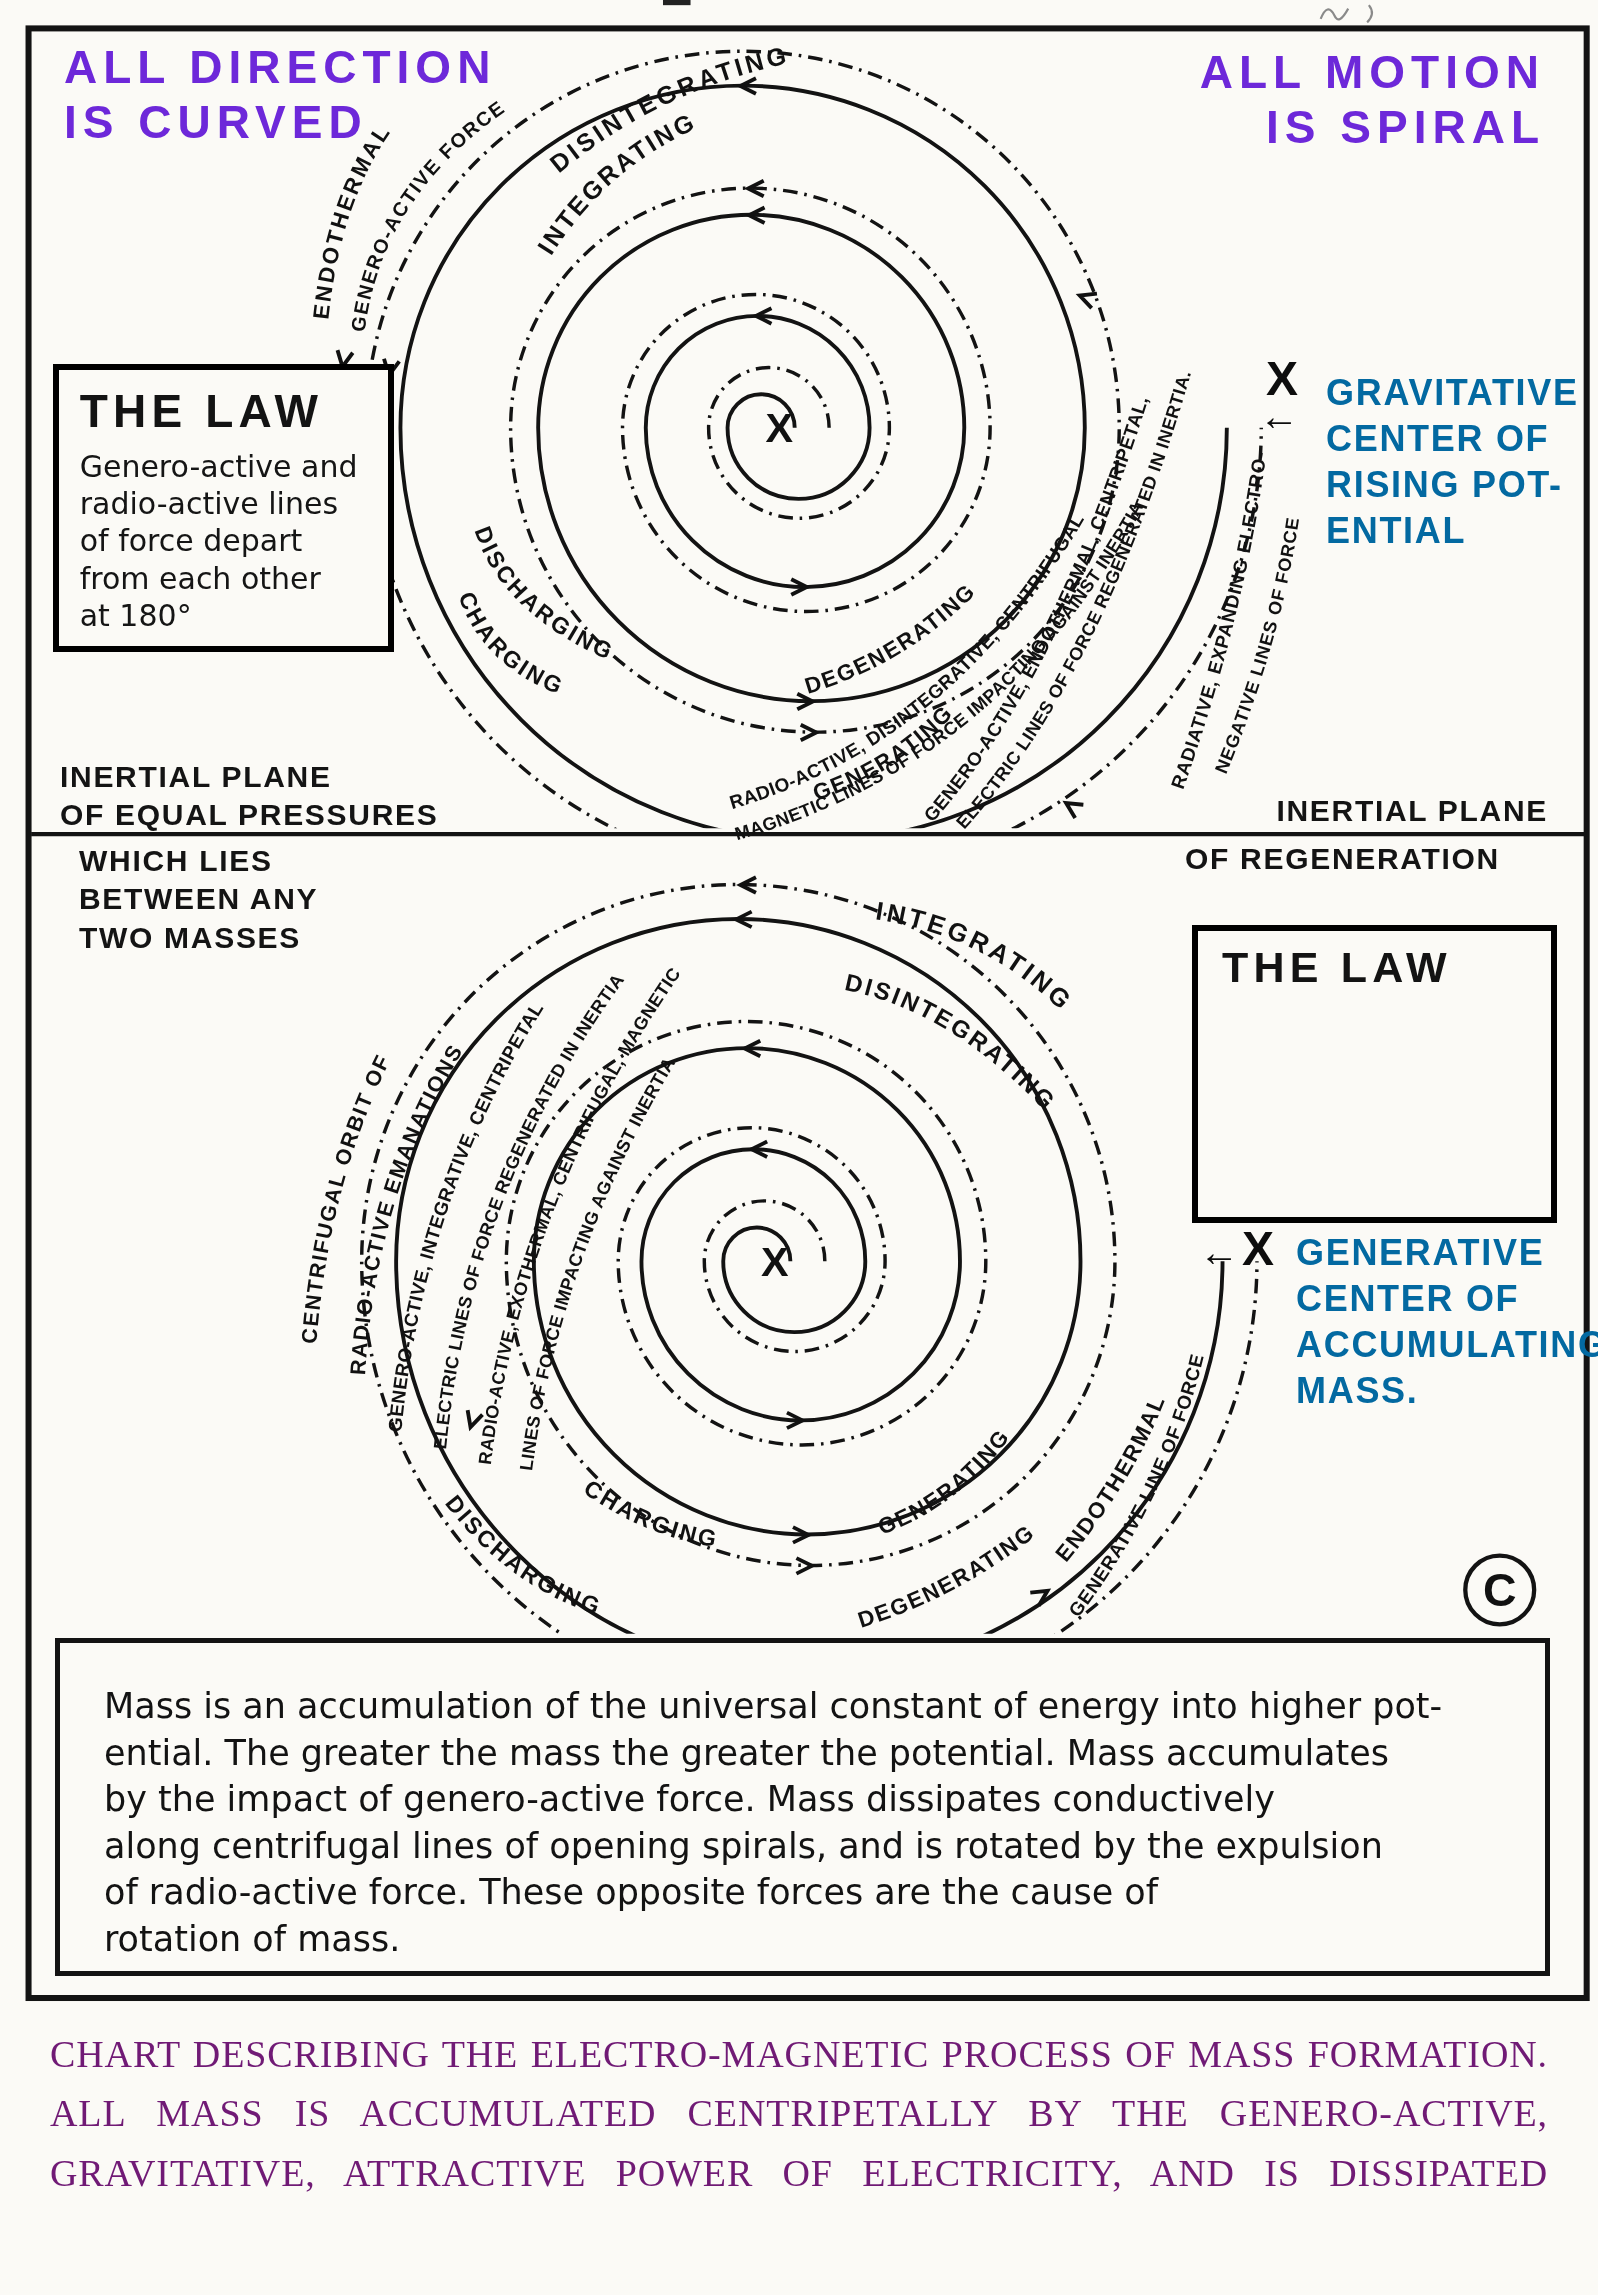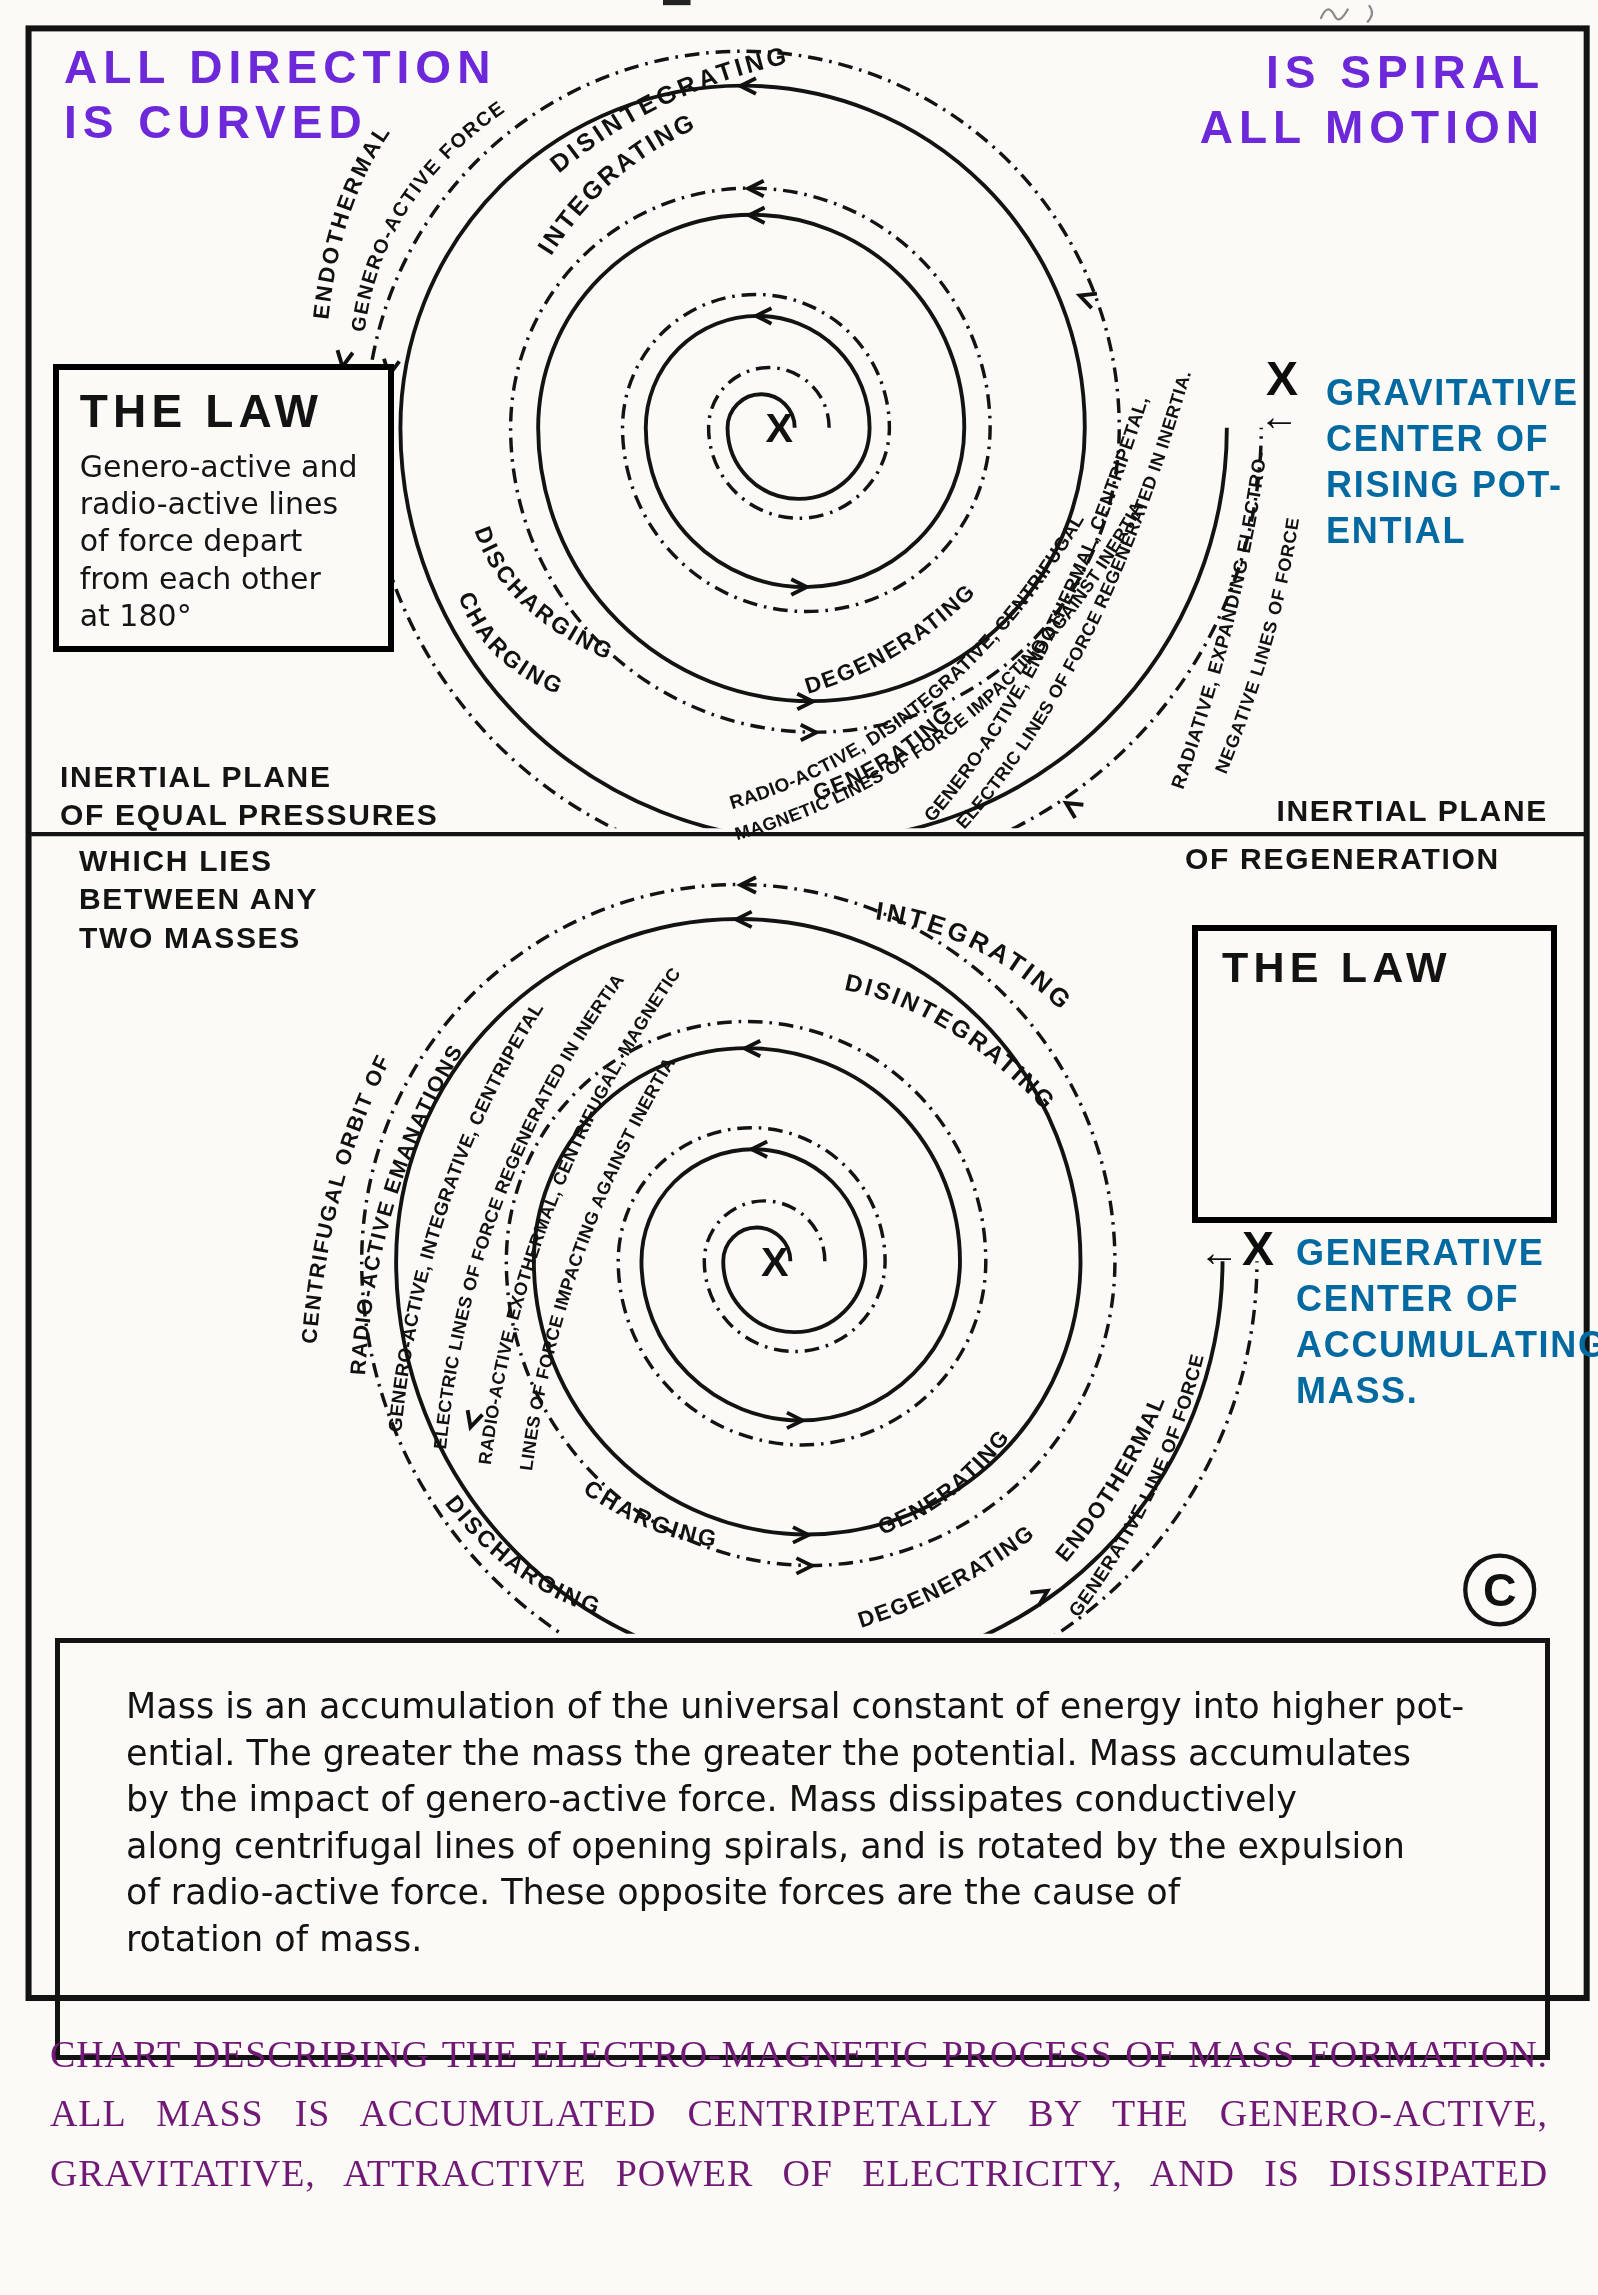--- a/index.html
+++ b/index.html
@@ -156,22 +156,22 @@
       <path d="M 1534,22 q 8,-20 16,-4 q 5,12 16,-8" fill="none" stroke="#8a8a8a" stroke-width="2.5"></path>
       <path d="M 1590,6 q 8,10 -2,20" fill="none" stroke="#8a8a8a" stroke-width="2.5"></path>
     </g>
   </svg>
 
   <div class="abs bigtitle" style="left:74;top:40px;left:64px">
     <div>ALL DIRECTION</div>
     <div>IS CURVED</div>
   </div>
   <div class="abs bigtitle" style="left:1076px;top:45px;width:469px;text-align:right">
+    <div>ALL MOTION</div>
     <div>IS SPIRAL</div>
-    <div>ALL MOTION</div>
   </div>
 
   <div class="abs lawbox" style="left:53px;top:364px;width:341px;height:288px;box-sizing:border-box;padding:13.8px 0 0 20.7px">
     <div class="lawhead">THE LAW</div>
     <div class="hand lawtext-sm" style="margin-top:10.3px">
       <div>Genero-active and</div>
       <div>radio-active lines</div>
       <div>of force depart</div>
       <div>from each other</div>
       <div>at 180°</div>
@@ -205,21 +205,21 @@
 
   <div class="abs arrow" style="left:1199px;top:1230px">←</div>
   <div class="abs xmark" style="left:1242px;top:1221px">X</div>
   <div class="abs annline" style="left:1296px;top:1230px">
     <div>GENERATIVE</div>
     <div>CENTER OF</div>
     <div>ACCUMULATING</div>
     <div>MASS.</div>
   </div>
 
-  <div class="abs massbox" style="left:55px;top:1638px;width:1495px;height:422px;box-sizing:border-box;padding:40px 41px 0 66px">
+  <div class="abs massbox" style="left:55px;top:1638px;width:1495px;height:338px;box-sizing:border-box;padding:40px 41px 0 44px">
     <div class="massline">Mass is an accumulation of the universal constant of energy into higher pot-</div>
     <div class="massline">ential.  The greater the mass the greater the potential.  Mass accumulates</div>
     <div class="massline">by the impact of genero-active force.  Mass dissipates conductively</div>
     <div class="massline">along centrifugal lines of opening spirals, and is rotated by the expulsion</div>
     <div class="massline">of radio-active force. These opposite forces are the cause of</div>
     <div class="massline">rotation of mass.</div>
   </div>
 
   <div class="abs" style="left:50px;top:2025px;width:1498px">
     <div class="caption-line">CHART DESCRIBING THE ELECTRO-MAGNETIC PROCESS OF MASS FORMATION.</div>

